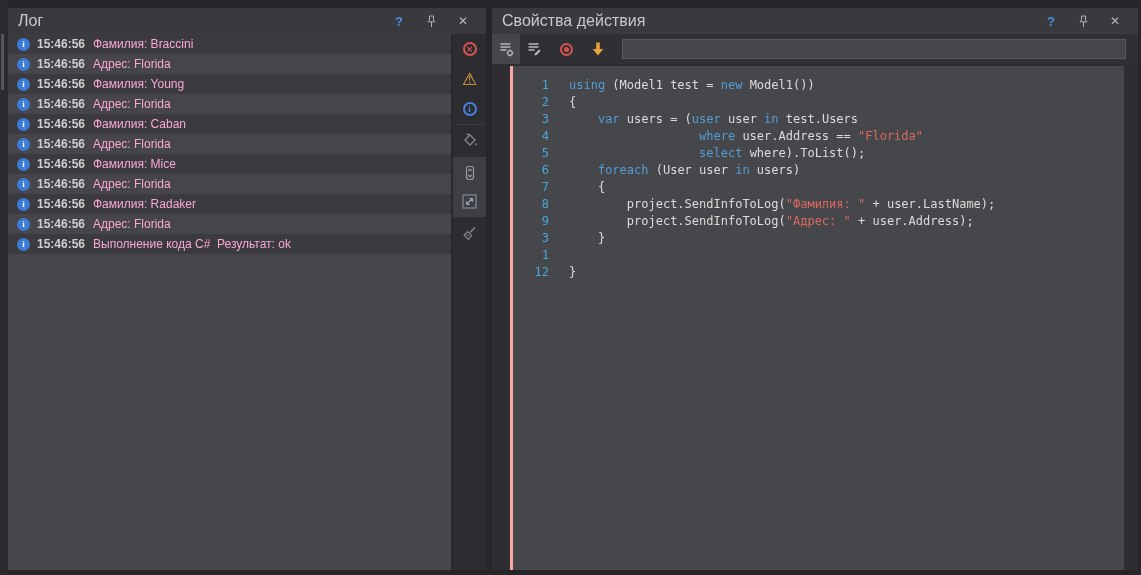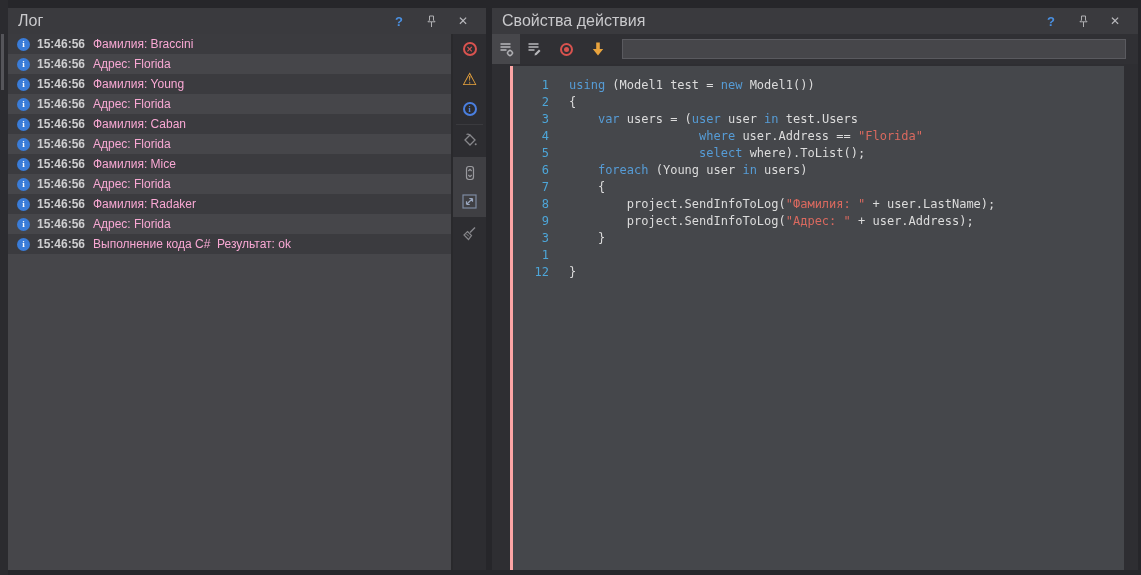--- a/index.html
+++ b/index.html
@@ -254,21 +254,21 @@
   </div>
 
   <div class="props-body">
     <div class="code-editor">
       <div>
           <div class="cl"><span class="ln">1</span><span class="ct"><span class="tok-k">using</span><span class="tok-p"> (Model1 test = </span><span class="tok-k">new</span><span class="tok-p"> Model1())</span></span></div>
           <div class="cl"><span class="ln">2</span><span class="ct"><span class="tok-p">{</span></span></div>
           <div class="cl"><span class="ln">3</span><span class="ct"><span class="tok-p">    </span><span class="tok-k">var</span><span class="tok-p"> users = (</span><span class="tok-k">user</span><span class="tok-p"> user </span><span class="tok-k">in</span><span class="tok-p"> test.Users</span></span></div>
           <div class="cl"><span class="ln">4</span><span class="ct"><span class="tok-p">                  </span><span class="tok-k">where</span><span class="tok-p"> user.Address == </span><span class="tok-s">"Florida"</span></span></div>
           <div class="cl"><span class="ln">5</span><span class="ct"><span class="tok-p">                  </span><span class="tok-k">select</span><span class="tok-p"> where).ToList();</span></span></div>
-          <div class="cl"><span class="ln">6</span><span class="ct"><span class="tok-p">    </span><span class="tok-k">foreach</span><span class="tok-p"> (Young user </span><span class="tok-k">in</span><span class="tok-p"> users)</span></span></div>
+          <div class="cl"><span class="ln">6</span><span class="ct"><span class="tok-p">    </span><span class="tok-k">foreach</span><span class="tok-p"> (User user </span><span class="tok-k">in</span><span class="tok-p"> users)</span></span></div>
           <div class="cl"><span class="ln">7</span><span class="ct"><span class="tok-p">    {</span></span></div>
           <div class="cl"><span class="ln">8</span><span class="ct"><span class="tok-p">        project.SendInfoToLog(</span><span class="tok-s">"Фамилия: "</span><span class="tok-p"> + user.LastName);</span></span></div>
           <div class="cl"><span class="ln">9</span><span class="ct"><span class="tok-p">        project.SendInfoToLog(</span><span class="tok-s">"Адрес: "</span><span class="tok-p"> + user.Address);</span></span></div>
           <div class="cl"><span class="ln">3</span><span class="ct"><span class="tok-p">    }</span></span></div>
           <div class="cl"><span class="ln">1</span><span class="ct"></span></div>
           <div class="cl"><span class="ln">12</span><span class="ct"><span class="tok-p">}</span></span></div>
         </div>
     </div>
   </div>
 </div>

